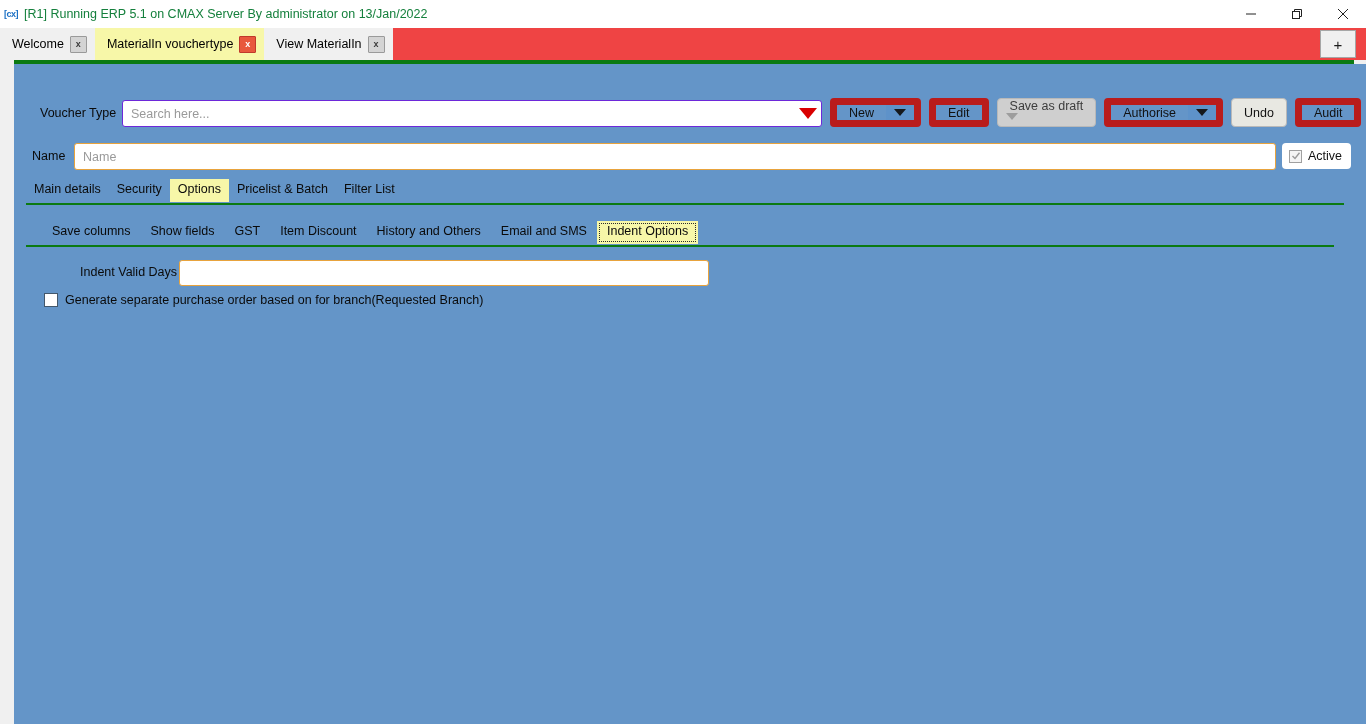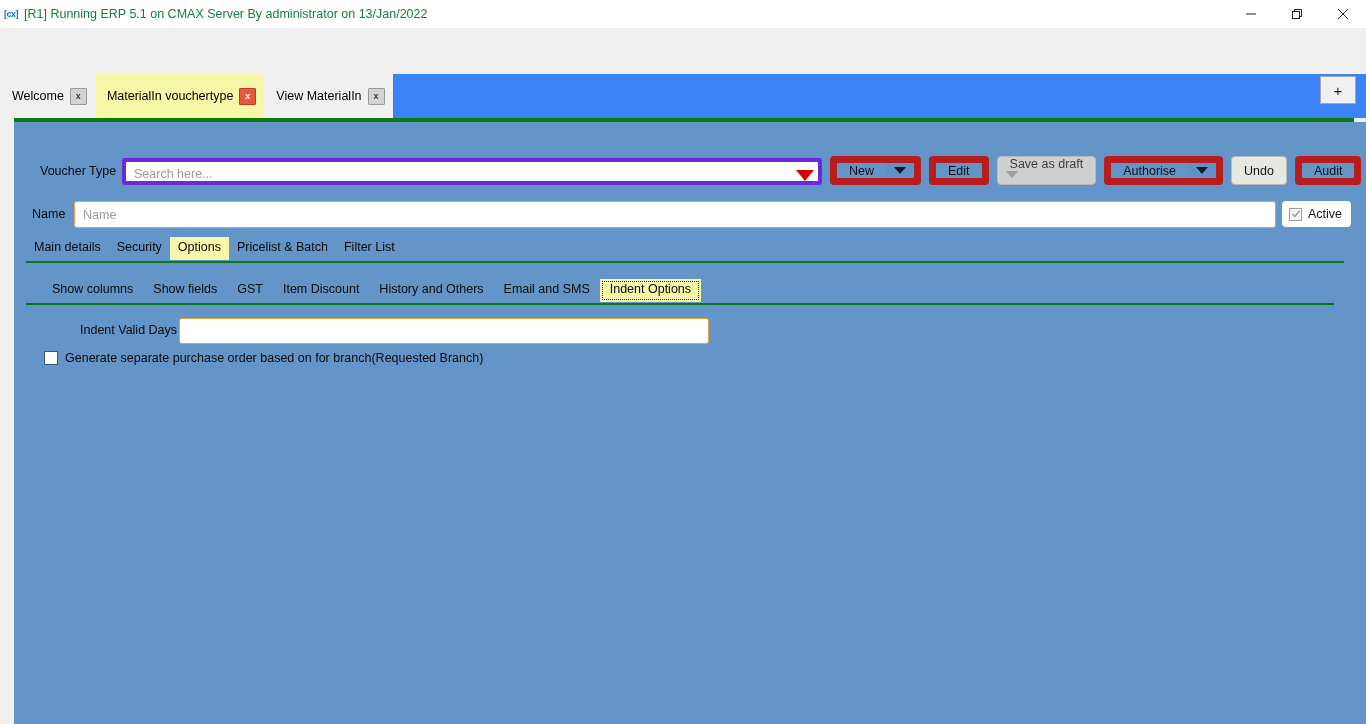--- a/index.html
+++ b/index.html
@@ -51,26 +51,25 @@
     height: 28px;
     display: flex;
     align-items: center;
     justify-content: center;
     color: #222;
   }
   .win-btn svg { display:block; }
 
   
   .tabstrip {
-    height: 44px;
-    background: #3b82f6;
+    height: 32px;
+    background: #ef4444;
     display: flex;
     align-items: stretch;
     position: relative;
-    margin-top: 46px;
   }
   .tabs {
     display: flex;
     align-items: stretch;
   }
   .tab {
     display: flex;
     align-items: center;
     padding: 0 8px 0 12px;
     font-size: 12.5px;
@@ -162,25 +161,25 @@
     left: 26px;
     top: 6px;
   }
   .search-box {
     position: absolute;
     left: 108px;
     top: 0;
     width: 700px;
     height: 27px;
     background: #ffffff;
-    border: 4px solid #6d28d9;
+    border: 1px solid #6d28d9;
     border-radius: 3px;
     box-sizing: border-box;
     display: flex;
-    align-items: flex-end;
+    align-items: center;
   }
   .search-box input {
     flex: 1;
     border: 0;
     outline: none;
     font-family: "Liberation Sans", sans-serif;
     font-size: 12.5px;
     padding: 0 8px;
     background: transparent;
     color: #111;
@@ -552,21 +551,21 @@
     <div class="ptabs">
       <div class="ptab">Main details</div>
       <div class="ptab">Security</div>
       <div class="ptab selected">Options</div>
       <div class="ptab">Pricelist &amp; Batch</div>
       <div class="ptab">Filter List</div>
     </div>
     <div class="hr-green"></div>
 
     <div class="stabs">
-      <div class="stab">Show columns</div>
+      <div class="stab">Save columns</div>
       <div class="stab">Show fields</div>
       <div class="stab">GST</div>
       <div class="stab">Item Discount</div>
       <div class="stab">History and Others</div>
       <div class="stab">Email and SMS</div>
       <div class="stab selected">Indent Options</div>
     </div>
     <div class="hr-green2"></div>
 
     <div class="field-row">

